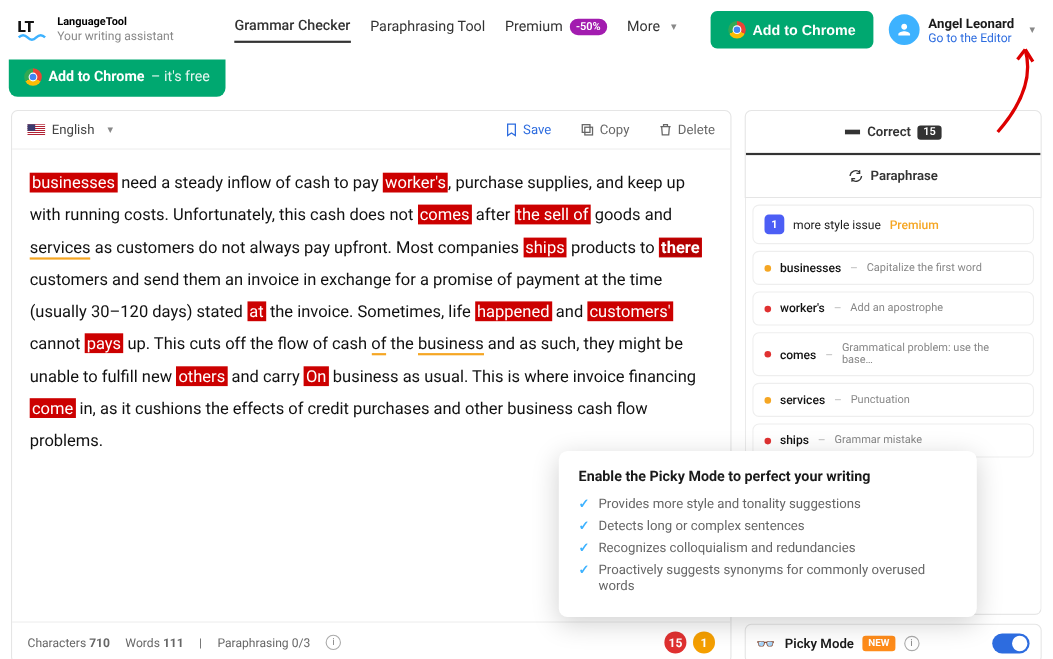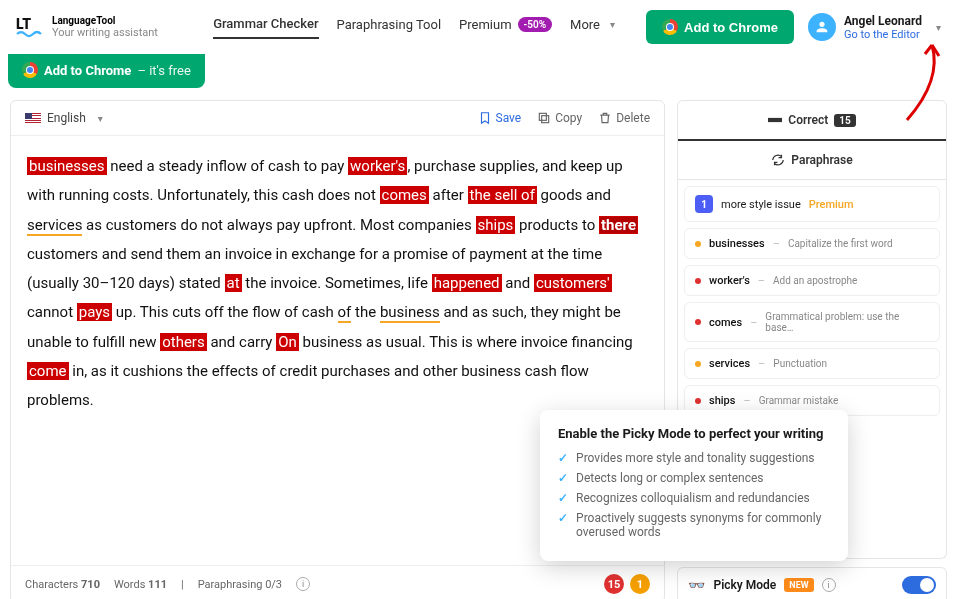--- a/index.html
+++ b/index.html
@@ -24,21 +24,21 @@
 .user-link { font-size: 11px; color: #2d6cdf; }
 .chevron { margin-left: 6px; color: #888; font-size: 10px; }
 .addbar { background: #00a870; color: #fff; display: inline-flex; align-items: center; padding: 8px 14px 10px 14px; border-radius: 0 0 8px 8px; margin-left: 8px; gap: 6px; font-size: 13px; font-weight: 700; }
 .addbar .free { font-weight: 400; opacity: .9; }
 .main { display: flex; gap: 12px; padding: 12px 10px 0 10px; height: calc(100% - 84px); }
 .editor-panel { flex: 1; border: 1px solid #e5e5e5; border-radius: 6px; display: flex; flex-direction: column; background:#fff; }
 .editor-toolbar { display: flex; align-items: center; padding: 10px 14px; border-bottom: 1px solid #eee; font-size: 12px; color: #444; }
 .lang { display: flex; align-items: center; gap: 6px; }
 .flag { width: 16px; height: 11px; background: linear-gradient(to bottom,#b22234 0 8%,#fff 8% 16%,#b22234 16% 24%,#fff 24% 32%,#b22234 32% 40%,#fff 40% 48%,#b22234 48% 56%,#fff 56% 64%,#b22234 64% 72%,#fff 72% 80%,#b22234 80% 88%,#fff 88% 100%); position:relative; }
 .flag::before{content:'';position:absolute;top:0;left:0;width:7px;height:6px;background:#3c3b6e;}
-.toolbar-right { margin-left: auto; display: flex; gap: 16px; align-items: center; }
+.toolbar-right { margin-left: auto; display: flex; gap: 26px; align-items: center; }
 .tb-btn { color: #2d6cdf; display:flex; align-items:center; gap:4px; cursor:pointer; }
 .tb-btn.gray { color:#666; }
 .editor-body { flex:1; padding: 16px 16px 12px 16px; font-size: 15px; line-height: 1.95; color: #111; overflow: hidden; }
 .hl { background: #c00; color: #fff; padding: 0 2px; }
 .hl-out { box-shadow: inset 0 0 0 1px #c00; background: #b30000; color:#fff; padding:0 2px;font-weight:bold;}
 .ul-orange { border-bottom: 2px solid #f5a623; }
 .editor-footer { border-top: 1px solid #eee; padding: 8px 14px; display: flex; align-items: center; font-size: 11px; color: #666; gap: 14px; }
 .footer-counts { display:flex; gap:14px; }
 .count-badges { margin-left: auto; display:flex; gap:6px; }
 .cbadge { width: 20px; height: 20px; border-radius: 50%; display:flex; align-items:center; justify-content:center; font-size:11px; font-weight:700; color:#fff; }
@@ -55,21 +55,21 @@
 .prem { color:#f5a623; font-weight:500;}
 .dot { width:6px; height:6px; border-radius:50%; background:#f5a623; flex-shrink:0;}
 .dot.red{ background:#e03131;}
 .sugg-word { font-weight:500; color:#111;}
 .sugg-desc { color:#888; font-size:10px;}
 .dash { color:#bbb;}
 .picky-bar { border:1px solid #e5e5e5; border-radius:6px; margin-top:8px; padding:8px 10px; display:flex; align-items:center; gap:8px; font-size:12px;}
 .new-badge { background:#ff8c1a; color:#fff; font-size:9px; font-weight:700; padding:2px 5px; border-radius:3px;}
 .toggle { width:34px; height:18px; border-radius:10px; background:#2d6cdf; margin-left:auto; position:relative;}
 .toggle::after { content:''; position:absolute; right:2px; top:2px; width:14px; height:14px; background:#fff; border-radius:50%;}
-.tooltip { position:absolute; left:540px; top:410px; width:308px; background:#fff; border-radius:8px; box-shadow:0 6px 24px rgba(0,0,0,.18); padding:16px 18px; font-size:12px;}
+.tooltip { position:absolute; left:508px; top:410px; width:380px; background:#fff; border-radius:8px; box-shadow:0 6px 24px rgba(0,0,0,.18); padding:16px 18px; font-size:12px;}
 .tooltip h4 { font-size:13px; font-weight:700; margin-bottom:10px;}
 .tooltip li { list-style:none; color:#666; margin:6px 0; display:flex; gap:8px; align-items:flex-start;}
 .check { color:#3db2ff; font-weight:700;}
 .info-ic { width:14px; height:14px; border:1px solid #aaa; border-radius:50%; display:inline-flex; align-items:center; justify-content:center; font-size:9px; color:#888;}
 .glasses { font-size:14px; }
 .arrow-annotation { position:absolute; right:10px; top:40px; pointer-events:none;}
 </style>
 </head>
 <body>
 

